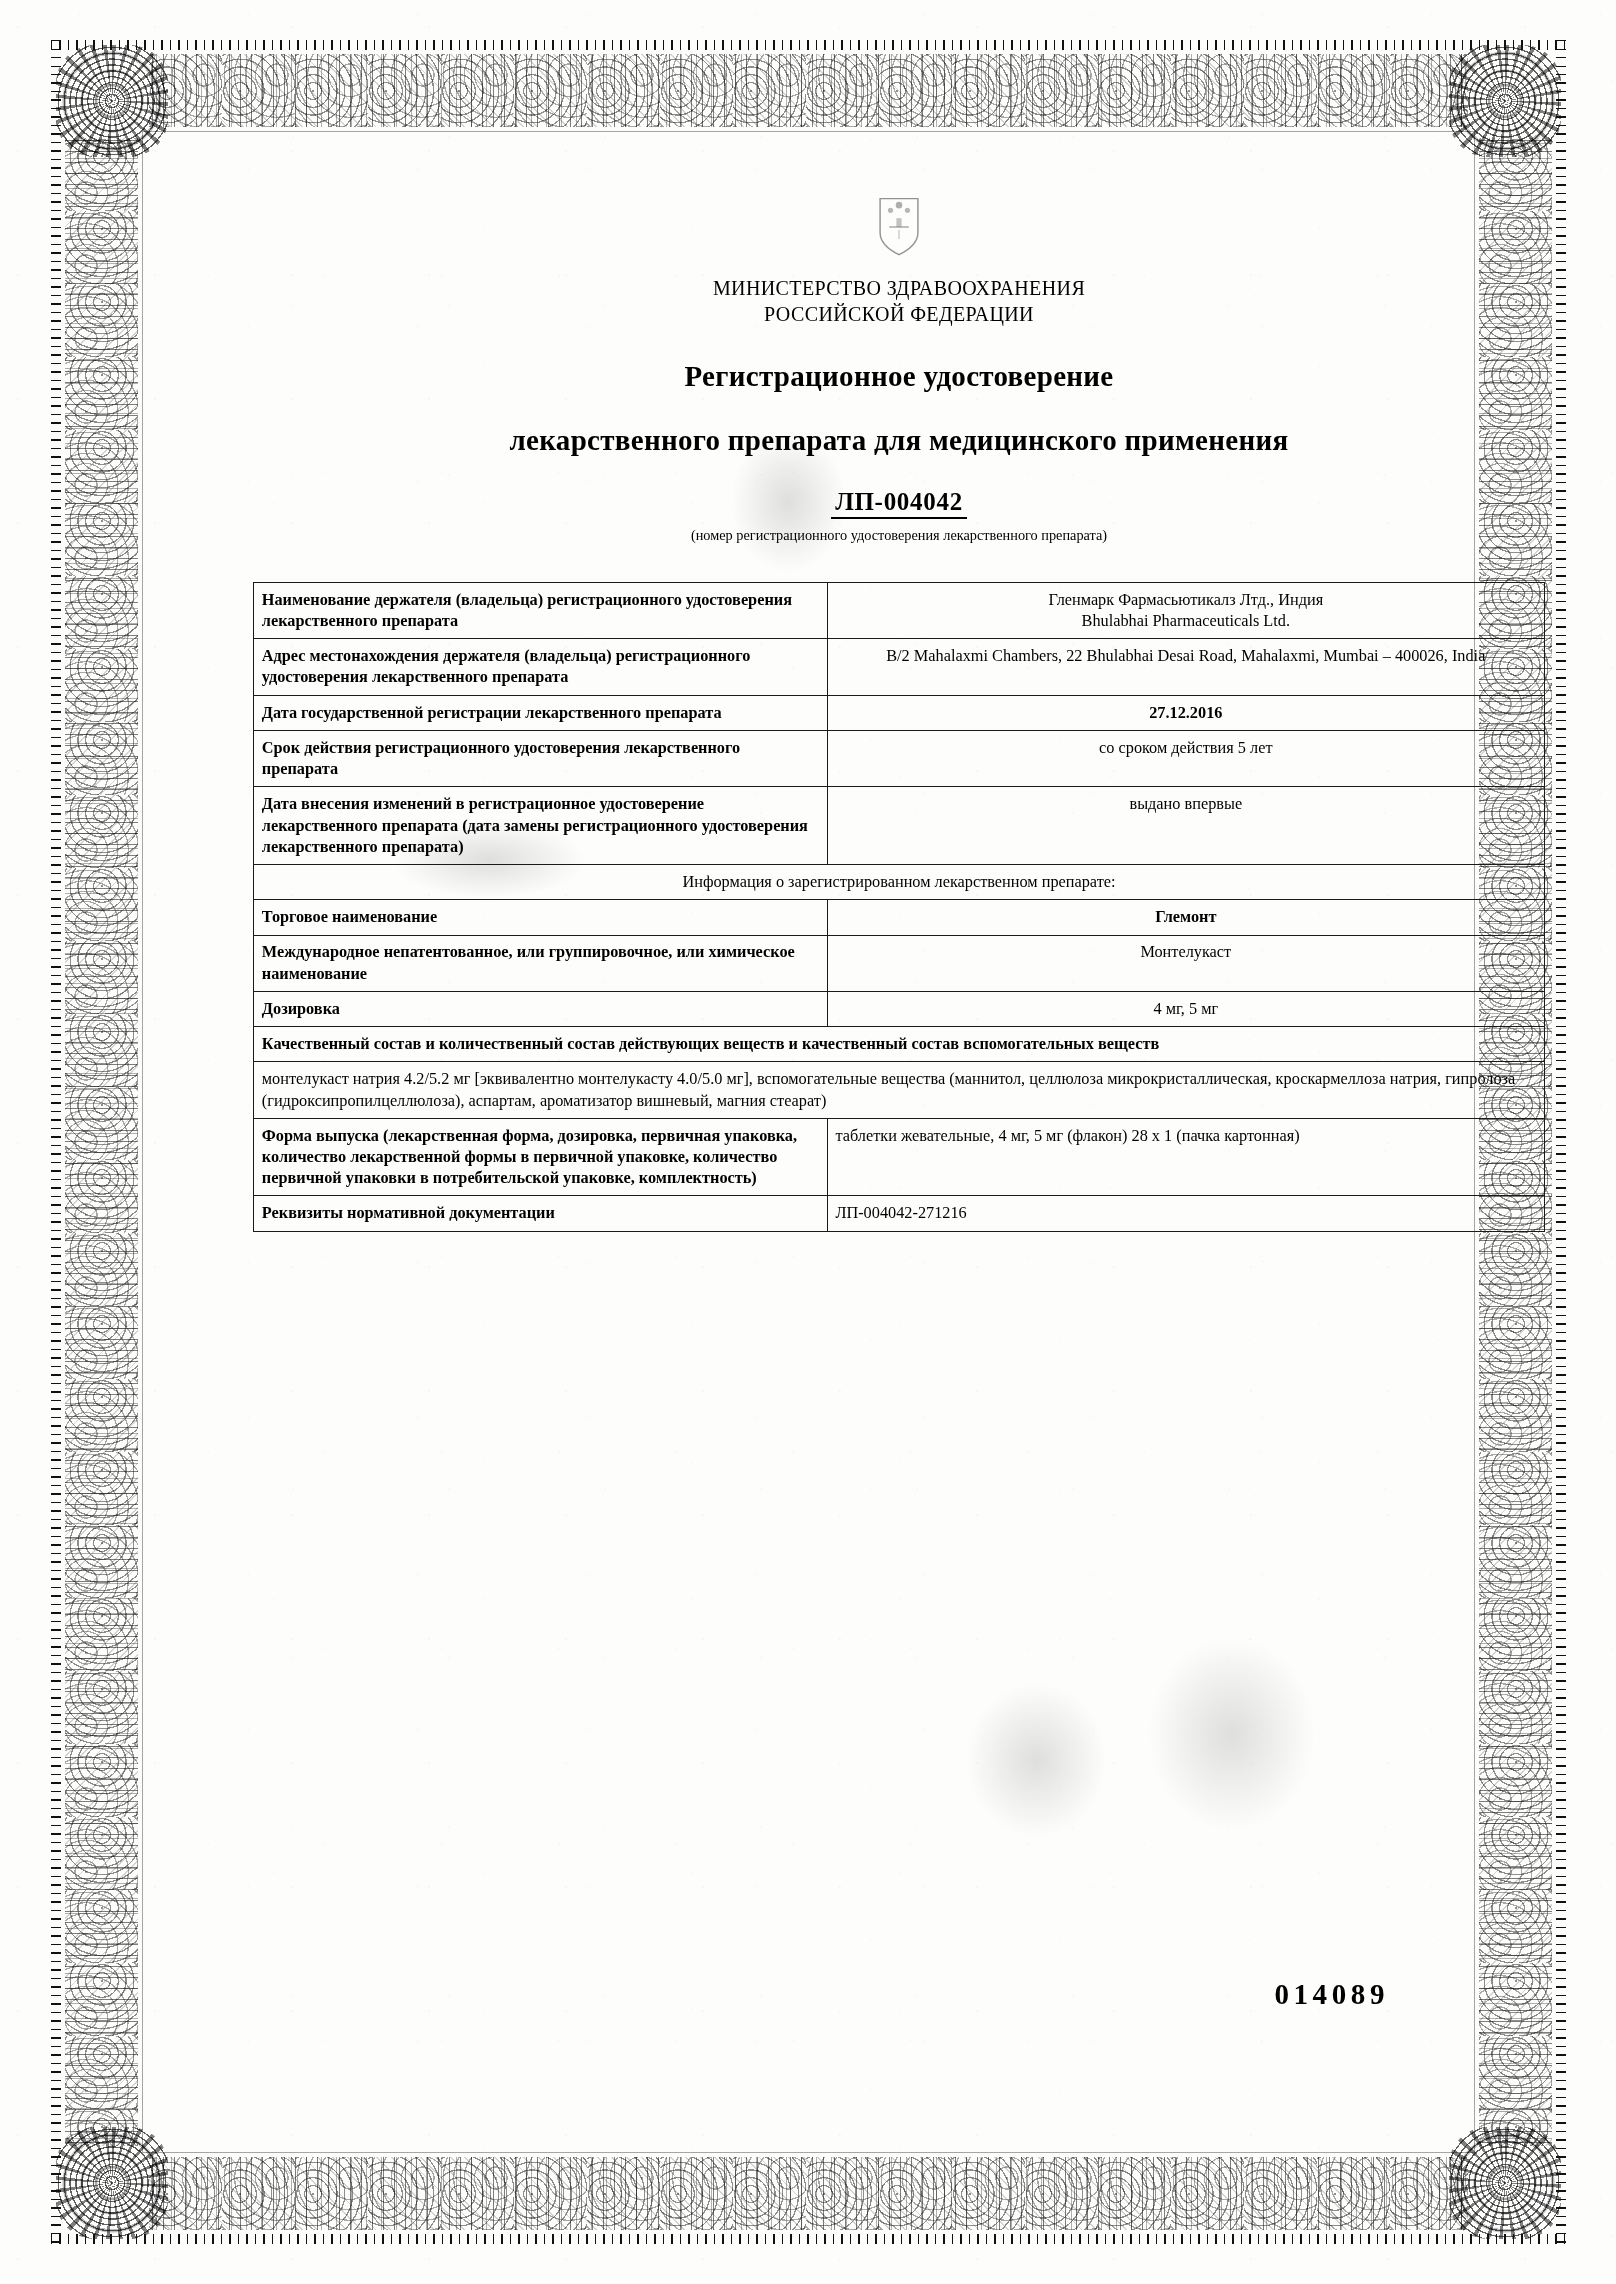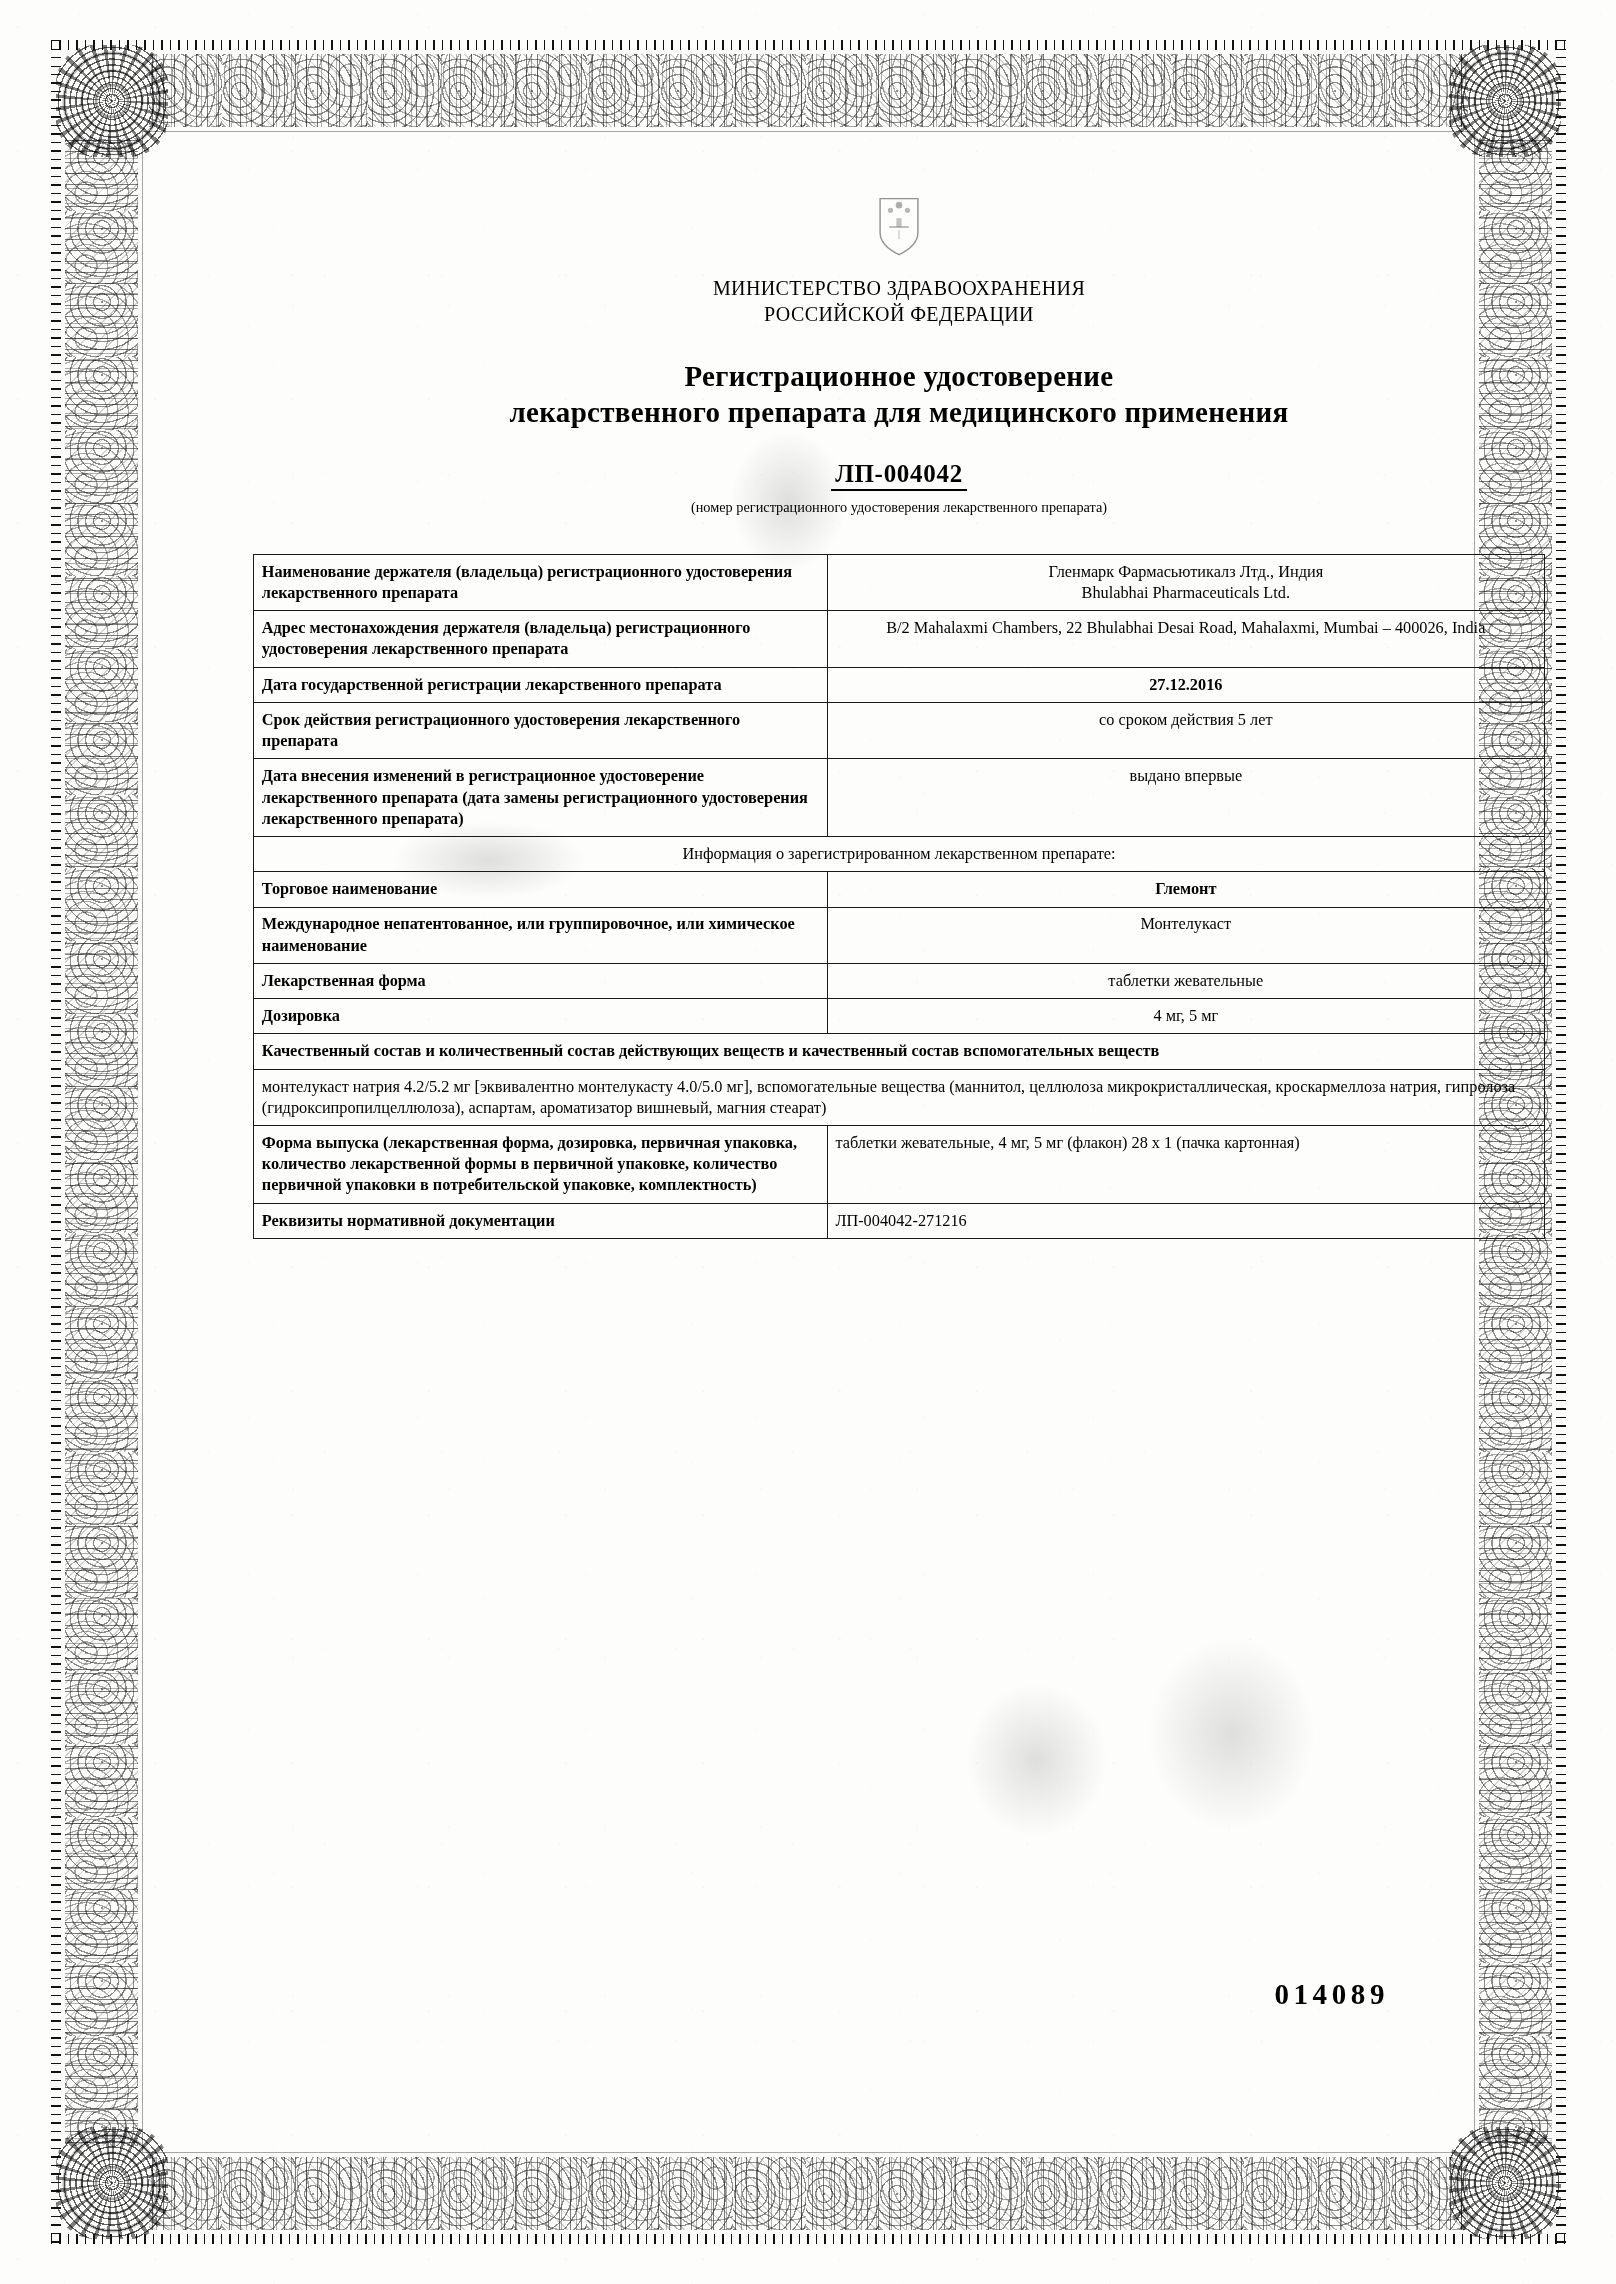--- a/index.html
+++ b/index.html
@@ -159,21 +159,21 @@
   .ministry span { display: block; }
 
   
   .doc-title {
     text-align: center;
     font-weight: bold;
     line-height: 1.26;
     margin-bottom: 29px;
   }
   .doc-title .t1 { display: block; font-size: 29px; letter-spacing: 0.3px; }
-  .doc-title .t2 { display: block; font-size: 29px; letter-spacing: 0.3px; }
+  .doc-title .t2 { display: block; font-size: 29px; letter-spacing: 0.3px; margin-top: 28px; }
 
   
   .regno-block { text-align: center; margin-bottom: 7.8px; }
   .regno {
     display: inline-block;
     font-size: 25px;
     font-weight: bold;
     letter-spacing: 0.7px;
     border-bottom: 2.6px solid #000;
     padding: 0 3.9px 1.3px;
@@ -347,24 +347,20 @@
         <tr>
           <td class="lbl">Торговое наименование</td>
           <td class="val" style="font-weight:bold;">Глемонт</td>
         </tr>
 
         <tr>
           <td class="lbl">Международное непатентованное, или группировочное, или химическое наименование</td>
           <td class="val">Монтелукаст</td>
         </tr>
 
-        <tr>
-          <td class="lbl">Лекарственная форма</td>
-          <td class="val">таблетки жевательные</td>
-        </tr>
 
         <tr>
           <td class="lbl">Дозировка</td>
           <td class="val">4 мг, 5 мг</td>
         </tr>
 
         <tr>
           <td class="wide-bold" colspan="2">Качественный состав и количественный состав действующих веществ и качественный состав вспомогательных веществ</td>
         </tr>
 

